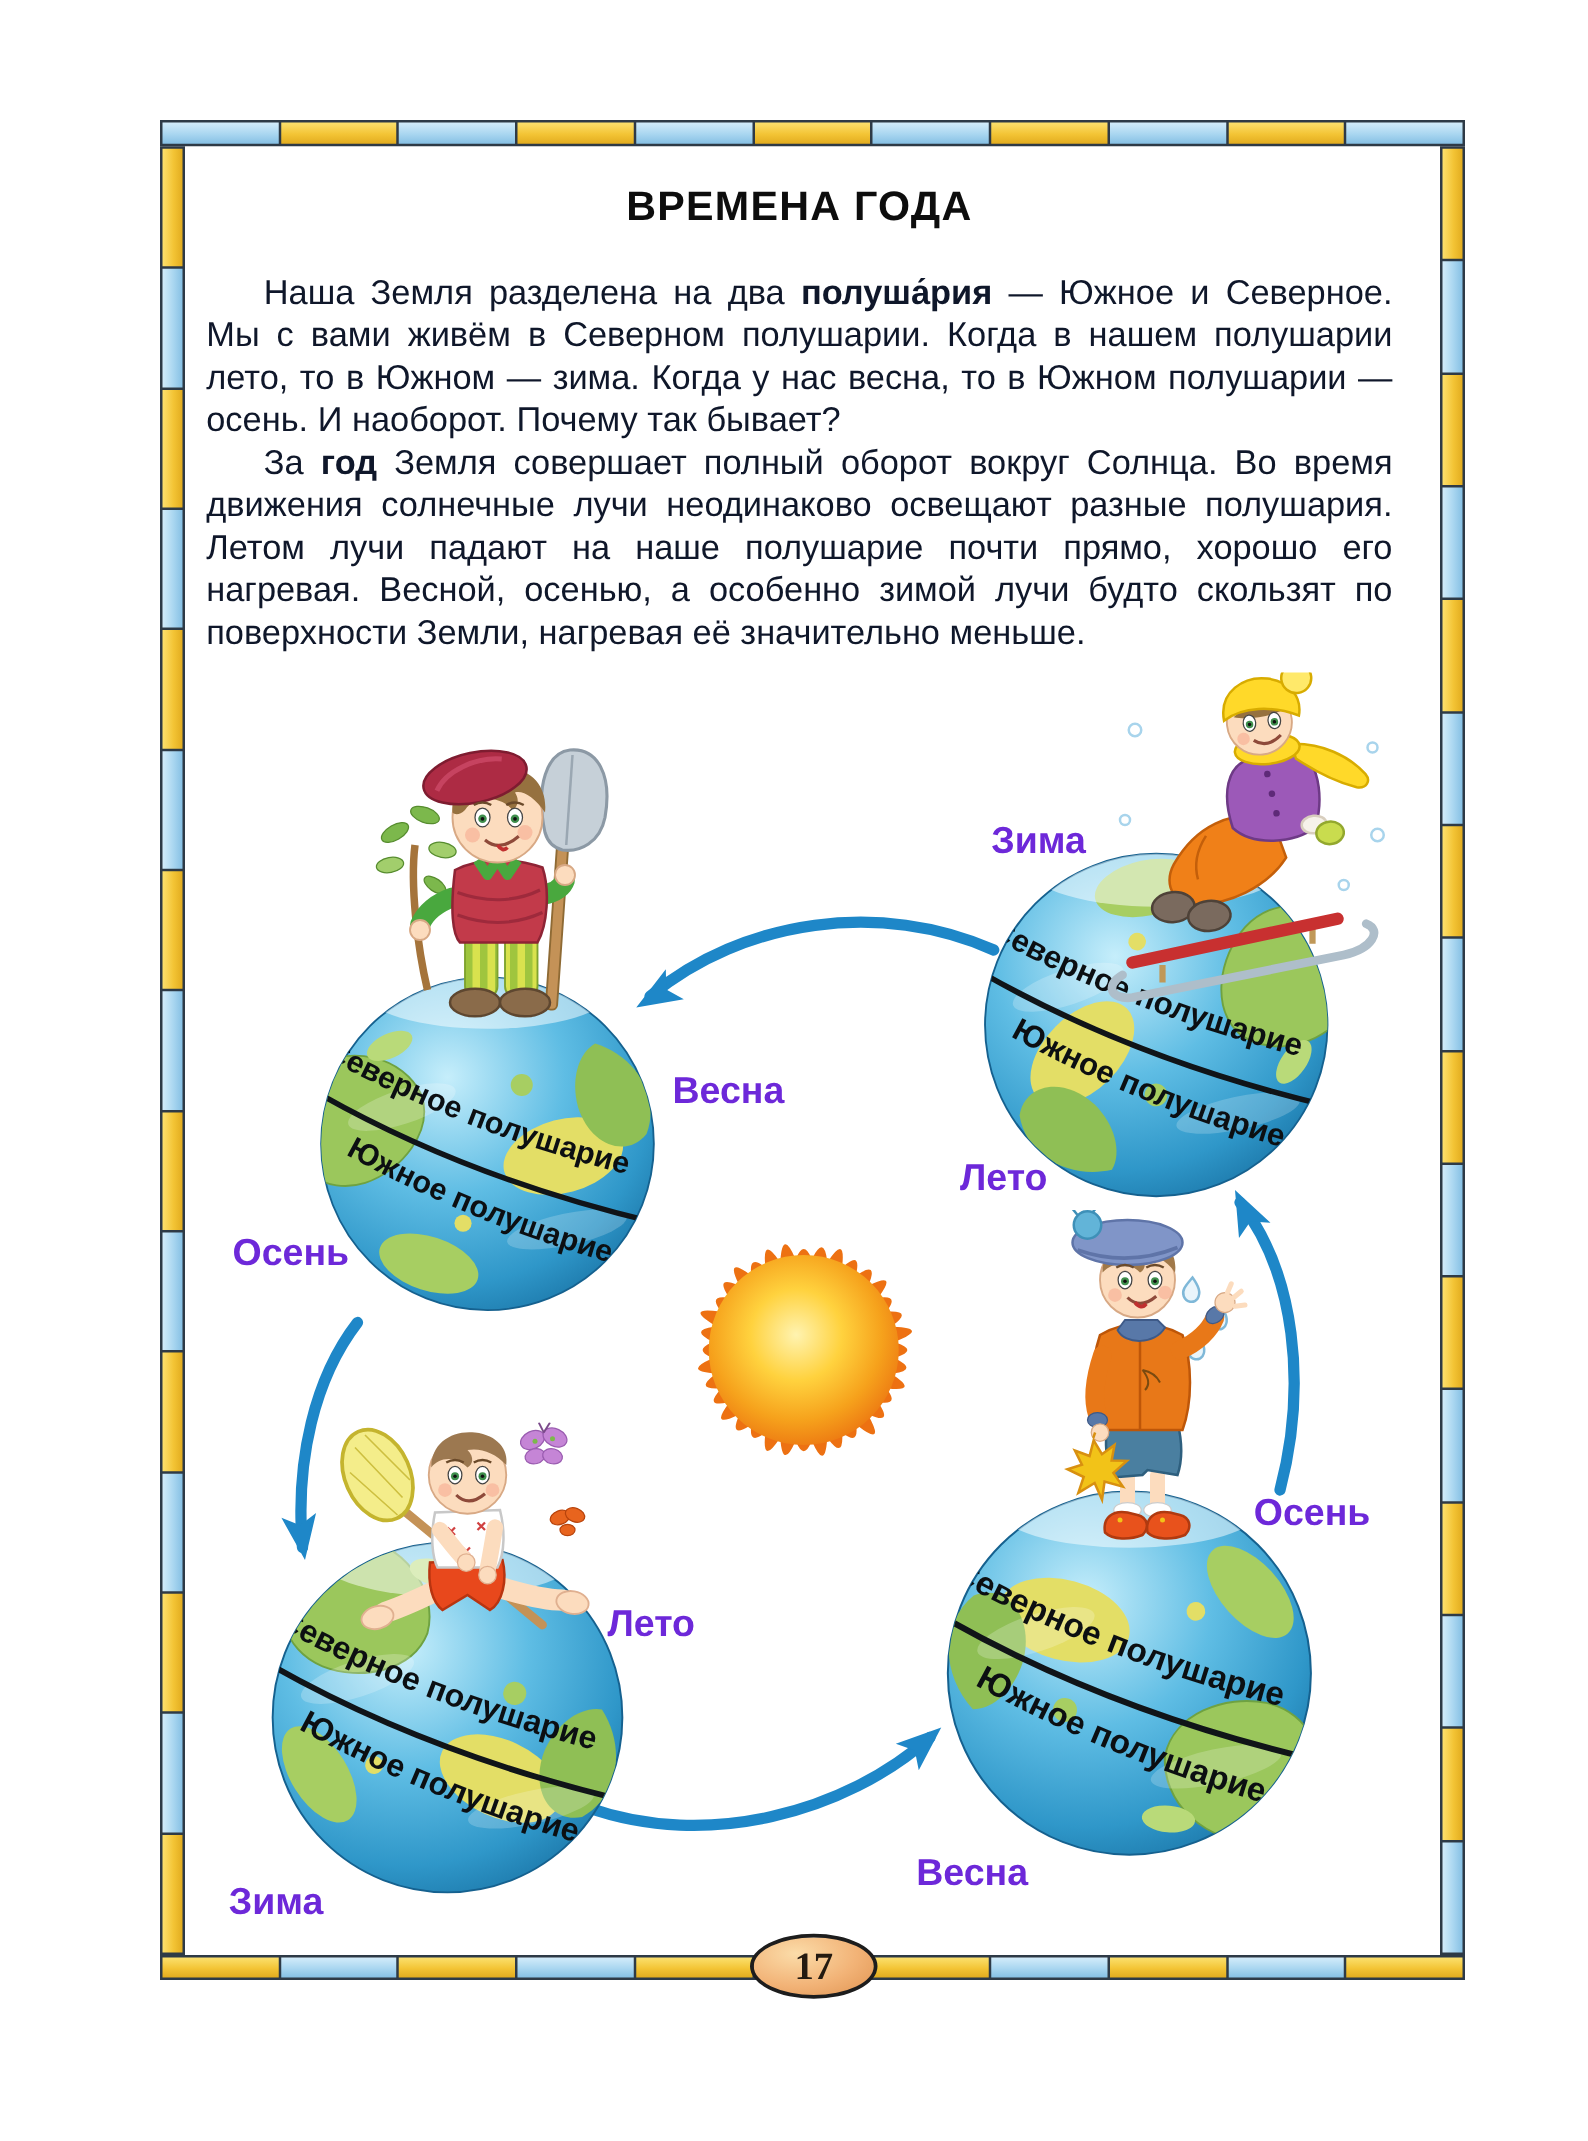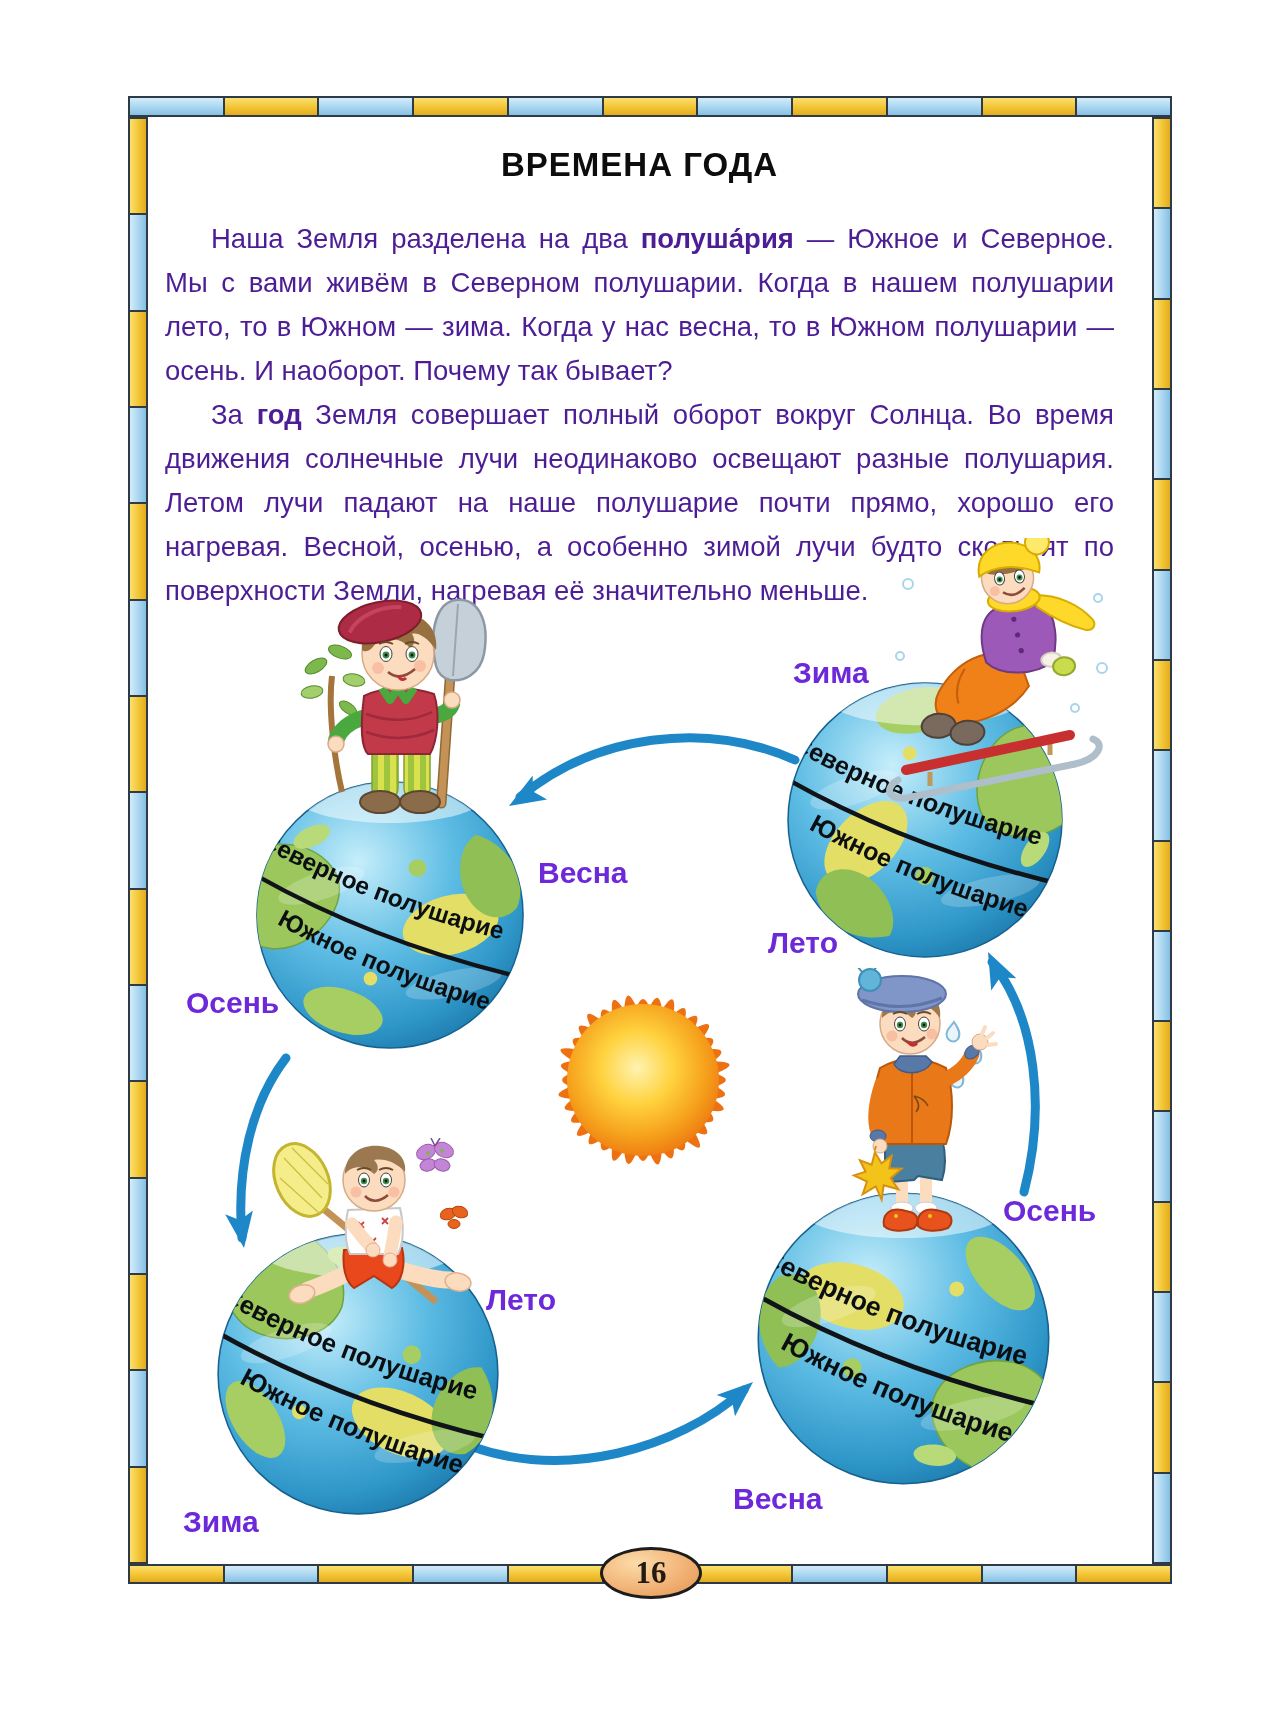--- a/index.html
+++ b/index.html
@@ -11,21 +11,21 @@
   .frame-strip.v{flex-direction:column;}
   .seg{flex:1 1 auto;}
   .h .segY{background:linear-gradient(180deg,#FBE06E 0%,#F3C435 55%,#E2AC1F 100%);}
   .h .segB{background:linear-gradient(180deg,#D3ECFA 0%,#A9D6F0 55%,#86C0E4 100%);}
   .v .segY{background:linear-gradient(90deg,#FBE06E 0%,#F3C435 55%,#E2AC1F 100%);}
   .v .segB{background:linear-gradient(90deg,#D3ECFA 0%,#A9D6F0 55%,#86C0E4 100%);}
   
   .title{position:absolute;left:165px;top:146px;width:949px;text-align:center;
          font-size:33px;font-weight:bold;color:#0d0d0d;letter-spacing:1px;z-index:10;}
   .bodytext{position:absolute;left:165px;top:217px;width:949px;z-index:10;
-            font-size:27.5px;line-height:44px;color:#4c1d95;text-align:justify;}
+            font-size:27.5px;line-height:34px;color:#0f172a;text-align:justify;}
   .bodytext p{margin:0;text-indent:46px;}
   .bodytext .b{font-weight:bold;}
   
   .layer{position:absolute;left:0;top:0;width:1270px;height:1713px;pointer-events:none;}
   #arrows-layer{z-index:20;}
   #globes-layer{z-index:30;}
   #sun-wrap{position:absolute;left:545px;top:982px;width:196px;height:196px;z-index:35;}
   .kid{position:absolute;z-index:40;}
   .season-label{position:absolute;font-size:30px;font-weight:bold;color:#6d28d9;z-index:50;white-space:nowrap;}
   
@@ -479,16 +479,16 @@
   <div class="season-label" style="left:538px;top:856px;">Весна</div>
   <div class="season-label" style="left:186px;top:986px;">Осень</div>
   <div class="season-label" style="left:793px;top:656px;">Зима</div>
   <div class="season-label" style="left:768px;top:926px;">Лето</div>
   <div class="season-label" style="left:486px;top:1283px;">Лето</div>
   <div class="season-label" style="left:183px;top:1505px;">Зима</div>
   <div class="season-label" style="left:1003px;top:1194px;">Осень</div>
   <div class="season-label" style="left:733px;top:1482px;">Весна</div>
 
   <div class="page-oval">
-    <span>16</span>
+    <span>17</span>
   </div>
 
 </div>
 
 </body></html>

